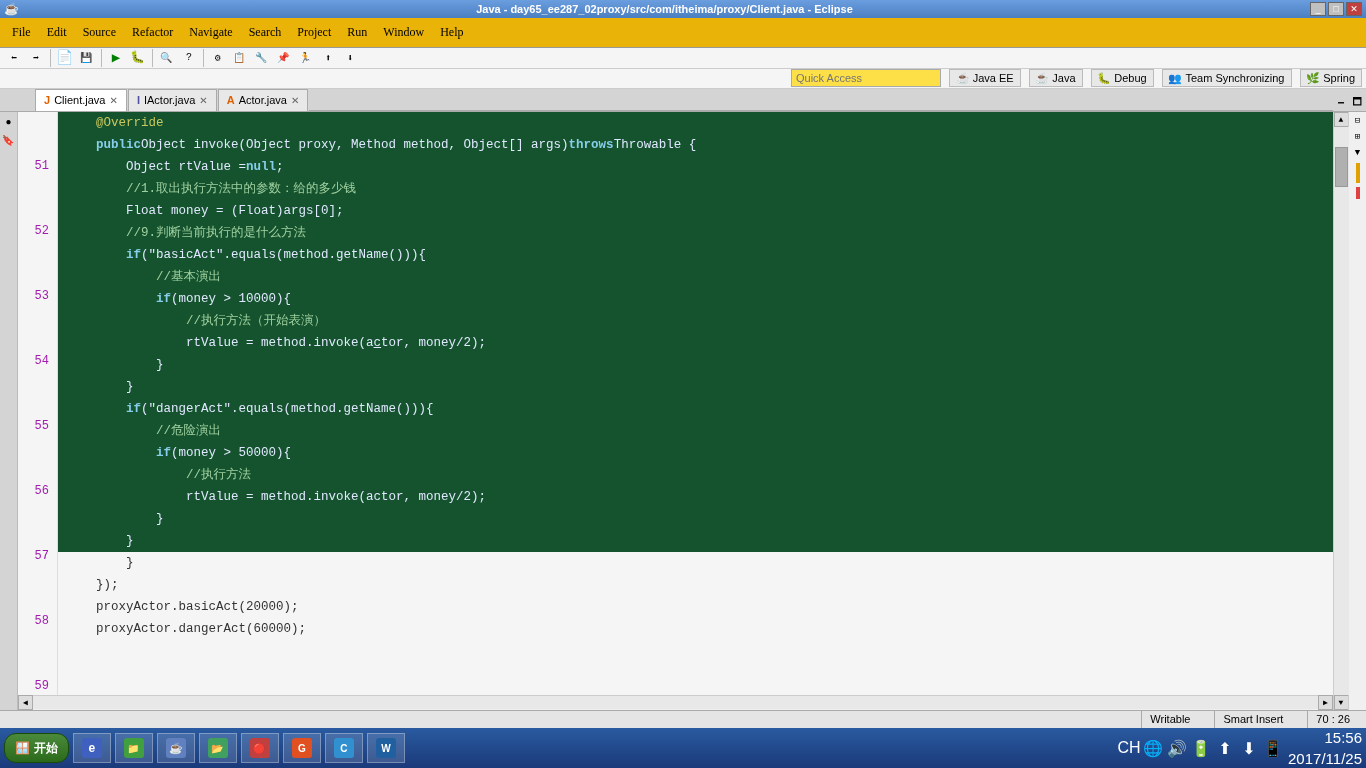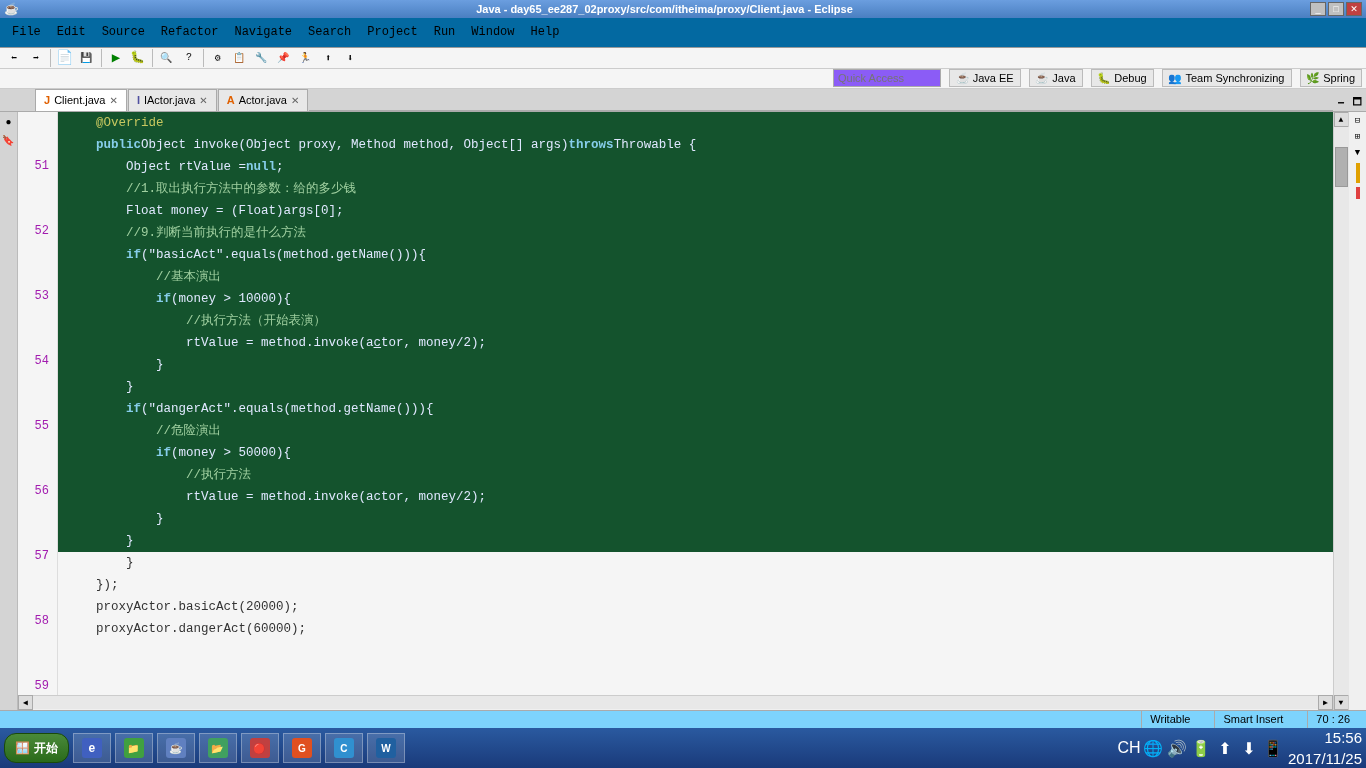--- a/index.html
+++ b/index.html
@@ -23,26 +23,26 @@
       width: 16px; height: 14px;
       background: #c0c0c0;
       border: 1px solid #666;
       font-size: 9px;
       display: flex; align-items: center; justify-content: center;
       cursor: pointer;
     }
 
     
     #menubar {
-      background: #0369a1;
+      background: #eab308;
       height: 36px;
       display: flex;
       align-items: center;
       padding: 0 4px;
-      font-family: Liberation Mono, monospace;
+      font-family: Liberation Serif, serif;
       font-size: 12px;
       border-bottom: 1px solid #999;
     }
     .menu-item {
       padding: 2px 8px;
       cursor: pointer;
     }
 
     
     #toolbar {
@@ -78,24 +78,24 @@
       display: flex; align-items: center; gap: 3px;
       padding: 2px 6px;
       font-size: 11px;
       font-family: Arial, sans-serif;
       cursor: pointer;
       border: 1px solid #bbb;
       background: #e8e8e8;
       height: 18px;
     }
     #quick-access {
-      width: 108px;
+      width: 150px;
       height: 18px;
       border: 1px solid #aaa;
-      background: #8b5cf6;
+      background: #fde047;
       padding: 8px 4px;
       font-size: 11px;
       font-family: Arial, sans-serif;
     }
 
     
     #main-layout {
       display: flex;
       height: calc(768px - 22px - 20px - 26px - 24px - 30px - 22px);
       
@@ -259,21 +259,21 @@
     }
     .hscroll-track {
       flex: 1;
       height: 13px;
       background: #e8e8e8;
     }
 
     
     #statusbar {
       height: 22px;
-      background: #7dd3fc;
+      background: #e5e5e5;
       border-top: 1px solid #aaa;
       display: flex;
       align-items: center;
       padding: 0 8px;
       font-family: Arial, sans-serif;
       font-size: 11px;
       gap: 16px;
       justify-content: flex-end;
     }
     .status-item {

